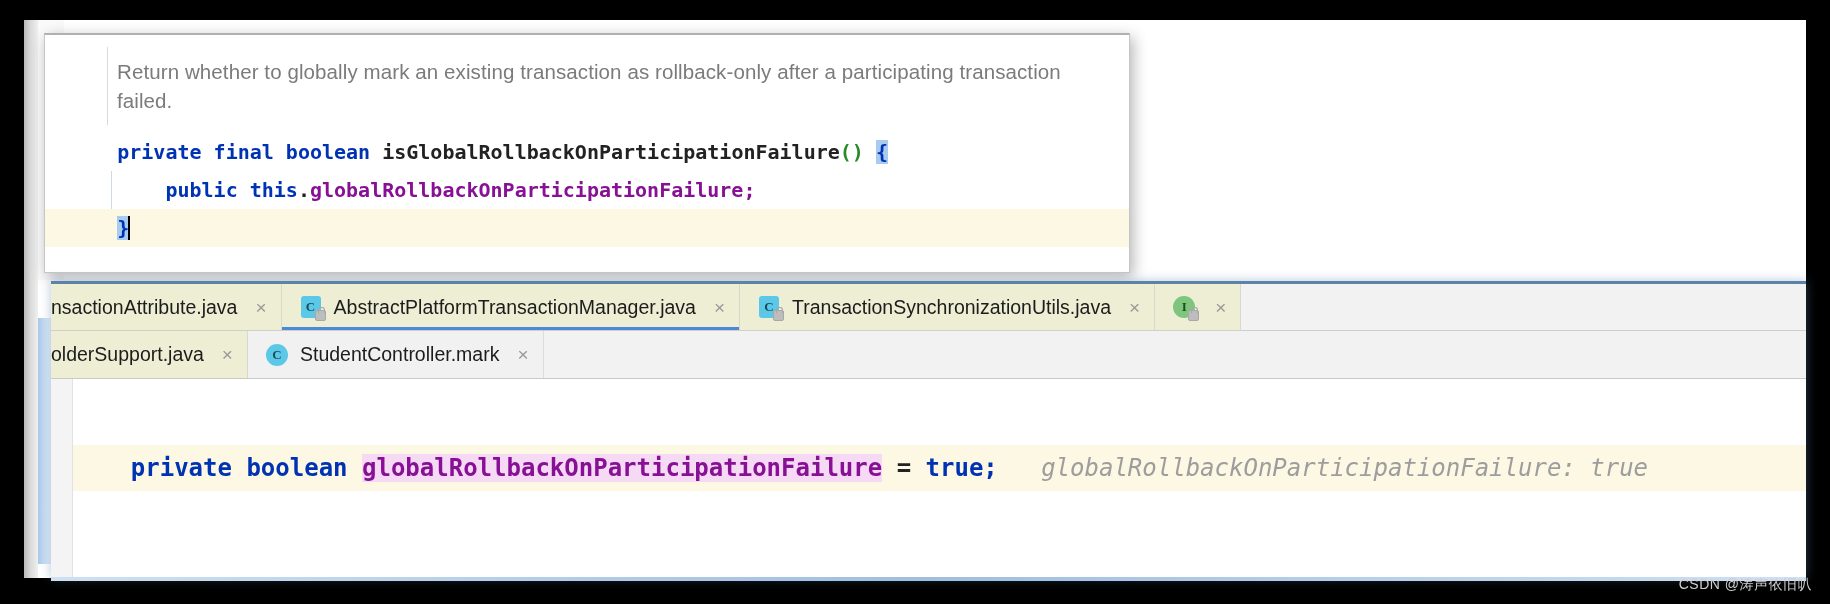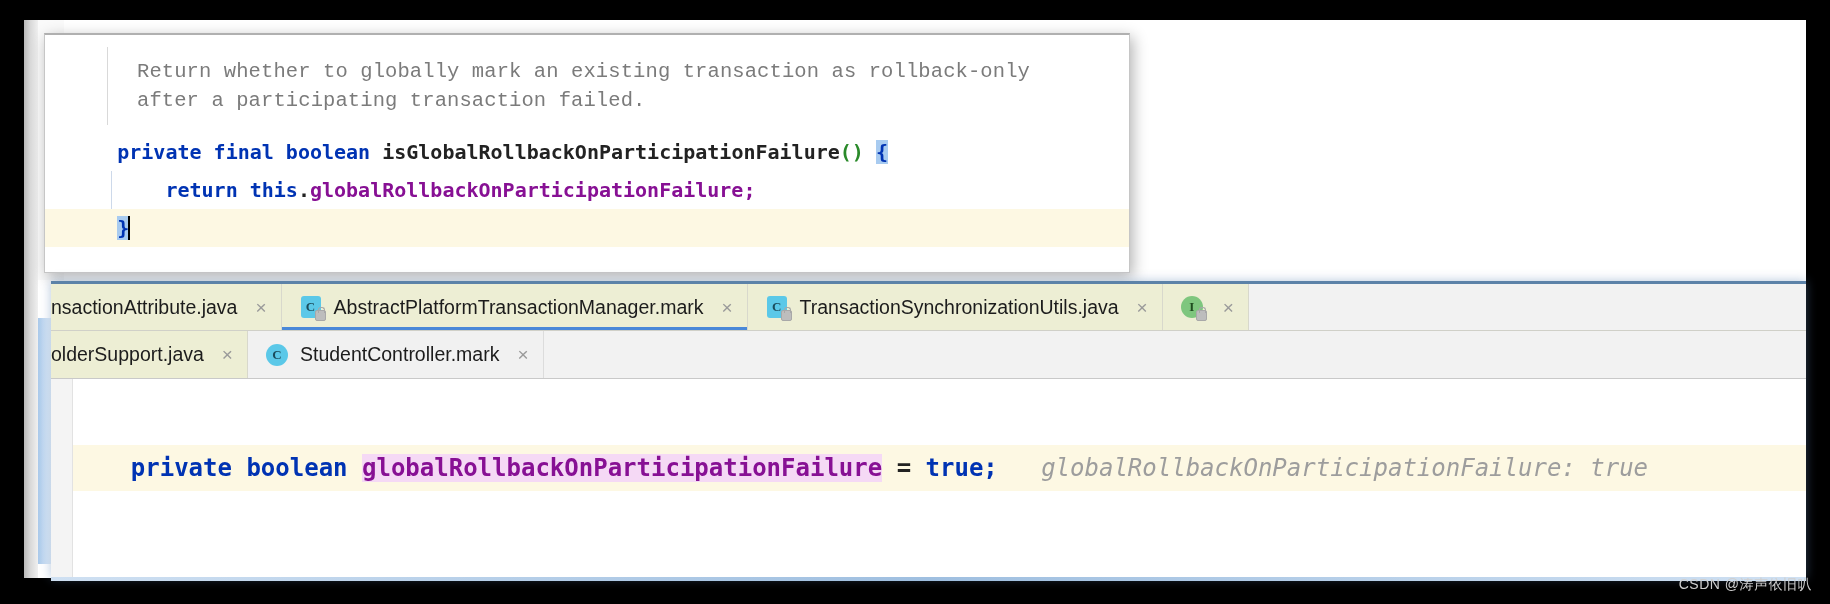--- a/index.html
+++ b/index.html
@@ -79,23 +79,23 @@
   
   .doc-rail {
     position: absolute;
     left: 62px; top: 12px;
     width: 1px; height: 78px;
     background: #d9d9d9;
   }
 
   .doc-text {
     position: absolute;
-    left: 92px; top: 22px;
+    left: 72px; top: 22px;
     width: 960px;
-    font-family: Liberation Mono, monospace;
+    font-family: Liberation Sans, sans-serif;
     font-size: 20.5px;
     line-height: 29px;
     color: #7b7b7b;
     letter-spacing: 0.1px;
   }
 
   
   .popup-code {
     position: absolute;
     left: 0; top: 98px;
@@ -321,21 +321,21 @@
       <div class="doc-rail"></div>
 
       <div class="doc-text">Return whether to globally mark an existing transaction as rollback-only after a participating transaction failed.</div>
 
       <div class="popup-indent-guide"></div>
 
       <div class="popup-code">
 
         <div class="code-line"><span class="ind">      </span><span class="kw">private</span><span class="punct"> </span><span class="kw">final</span><span class="punct"> </span><span class="kw">boolean</span><span class="punct"> </span><span class="ident">isGlobalRollbackOnParticipationFailure</span><span class="paren">()</span><span class="punct"> </span><span class="brace-hl">{</span></div>
 
-        <div class="code-line"><span class="ind">          </span><span class="kw">return</span><span class="punct"> </span><span class="kw">this</span><span class="punct">.</span><span class="fld">globalRollbackOnParticipationFailure</span><span class="fld">;</span></div>
+        <div class="code-line"><span class="ind">          </span><span class="kw">public</span><span class="punct"> </span><span class="kw">this</span><span class="punct">.</span><span class="fld">globalRollbackOnParticipationFailure</span><span class="fld">;</span></div>
 
         <div class="code-line hl"><span class="ind">      </span><span class="brace-hl">}</span><span class="caret"></span></div>
 
       </div>
     </div>
   </div>
 
   <div class="tabs-region">
 
     <div class="tab-row row1">
@@ -343,21 +343,21 @@
       <div class="tab clipped">
         <span class="tab-label">nsactionAttribute.java</span>
         <span class="tab-close">×</span>
       </div>
 
       <div class="tab active">
         <span class="icon-wrap">
           <span class="icon-class">C</span>
           <span class="icon-lock"></span>
         </span>
-        <span class="tab-label">AbstractPlatformTransactionManager.mark</span>
+        <span class="tab-label">AbstractPlatformTransactionManager.java</span>
         <span class="tab-close">×</span>
       </div>
 
       <div class="tab">
         <span class="icon-wrap">
           <span class="icon-class">C</span>
           <span class="icon-lock"></span>
         </span>
         <span class="tab-label">TransactionSynchronizationUtils.java</span>
         <span class="tab-close">×</span>

